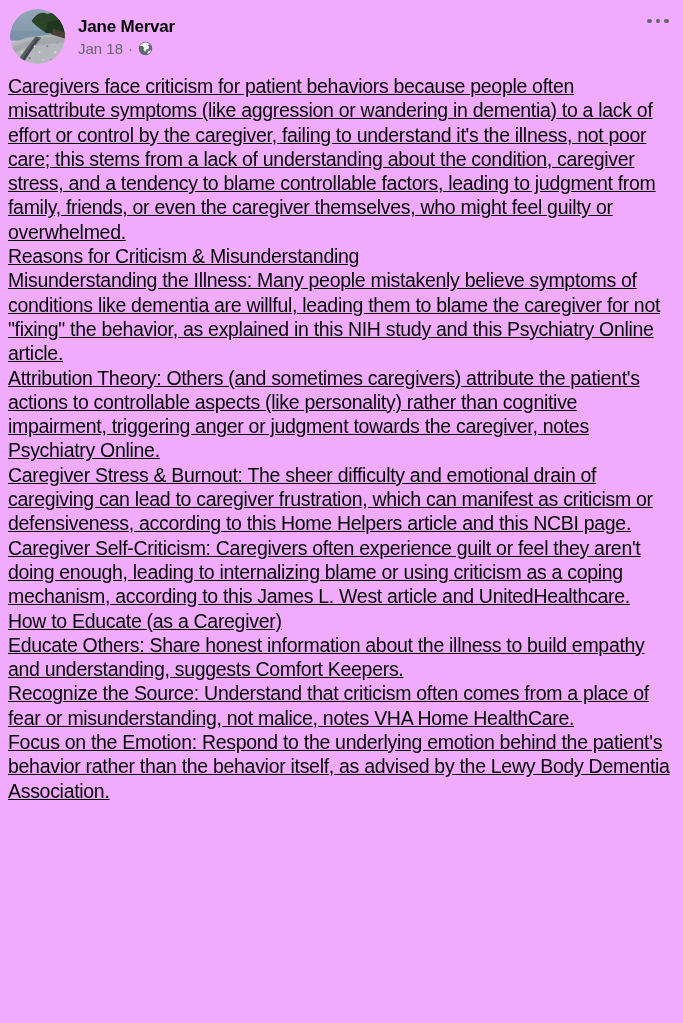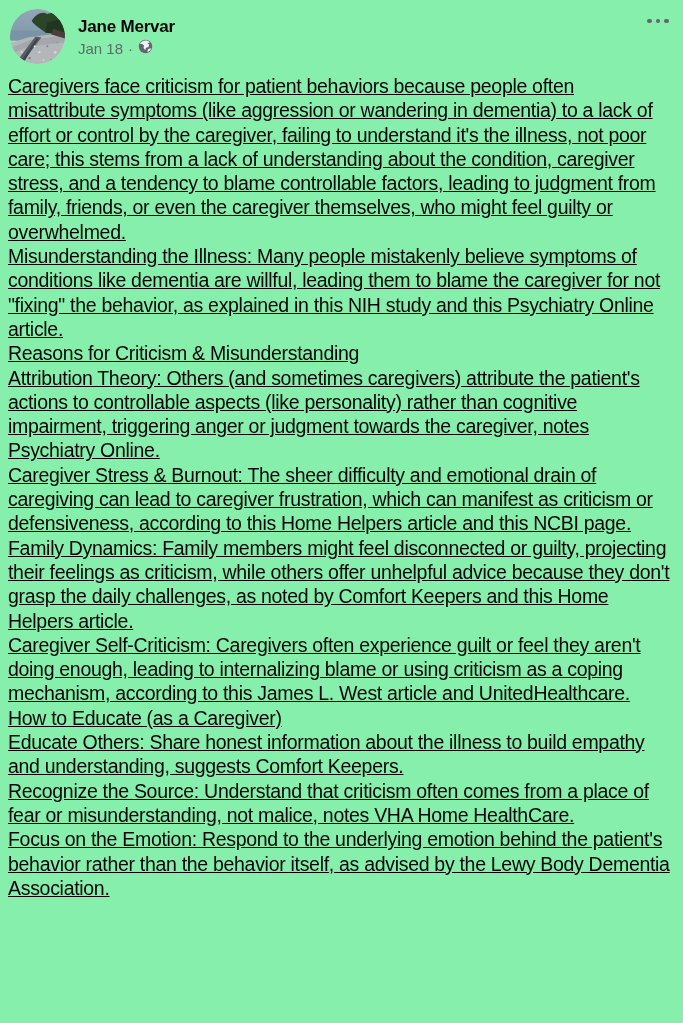--- a/index.html
+++ b/index.html
@@ -5,21 +5,21 @@
   * { margin: 0; padding: 0; box-sizing: border-box; }
   html, body { background: #ffffff; }
   body {
     width: 683px;
     height: 1023px;
     font-family: "Liberation Sans", "DejaVu Sans", sans-serif;
     color: #050505;
     overflow: hidden;
     position: relative;
   }
-  .post { width: 683px; height: 1023px; background: #86efac; }
+  .post { width: 683px; height: 1023px; background: #f0abfc; }
 
   
   .post-header {
     display: flex;
     align-items: center;
     padding: 7px 14px 0 10px;
     position: relative;
     height: 66px;
   }
   .avatar {
@@ -35,20 +35,21 @@
   .author-name {
     font-size: 17px;
     font-weight: 700;
     color: #050505;
     line-height: 21px;
     letter-spacing: -0.2px;
     cursor: pointer;
   }
   .meta-row {
     display: flex;
+    align-items: center;
     margin-top: 2px;
     font-size: 15px;
     color: #65676B;
     line-height: 19px;
     cursor: pointer;
   }
   .meta-row .sep { margin: 0 5px; }
   .globe { width: 15px; height: 15px; display: inline-block; }
   .globe svg { display: block; width: 15px; height: 15px; }
 
@@ -144,25 +145,24 @@
 
     <button class="more-btn" aria-label="more options">
       <span class="dot"></span>
       <span class="dot"></span>
       <span class="dot"></span>
     </button>
   </div>
 
   <div class="post-body">
     <div class="para">Caregivers face criticism for patient behaviors because people often misattribute symptoms (like aggression or wandering in dementia) to a lack of effort or control by the caregiver, failing to understand it's the illness, not poor care; this stems from a lack of understanding about the condition, caregiver stress, and a tendency to blame controllable factors, leading to judgment from family, friends, or even the caregiver themselves, who might feel guilty or overwhelmed.</div>
+    <div class="para">Reasons for Criticism &amp; Misunderstanding</div>
     <div class="para">Misunderstanding the Illness: Many people mistakenly believe symptoms of conditions like dementia are willful, leading them to blame the caregiver for not "fixing" the behavior, as explained in this NIH study and this Psychiatry Online article.</div>
-    <div class="para">Reasons for Criticism &amp; Misunderstanding</div>
     <div class="para">Attribution Theory: Others (and sometimes caregivers) attribute the patient's actions to controllable aspects (like personality) rather than cognitive impairment, triggering anger or judgment towards the caregiver, notes Psychiatry Online.</div>
     <div class="para">Caregiver Stress &amp; Burnout: The sheer difficulty and emotional drain of caregiving can lead to caregiver frustration, which can manifest as criticism or defensiveness, according to this Home Helpers article and this NCBI page.</div>
-    <div class="para">Family Dynamics: Family members might feel disconnected or guilty, projecting their feelings as criticism, while others offer unhelpful advice because they don't grasp the daily challenges, as noted by Comfort Keepers and this Home Helpers article.</div>
     <div class="para">Caregiver Self-Criticism: Caregivers often experience guilt or feel they aren't doing enough, leading to internalizing blame or using criticism as a coping mechanism, according to this James L. West article and UnitedHealthcare.</div>
     <div class="para">How to Educate (as a Caregiver)</div>
     <div class="para">Educate Others: Share honest information about the illness to build empathy and understanding, suggests Comfort Keepers.</div>
     <div class="para">Recognize the Source: Understand that criticism often comes from a place of fear or misunderstanding, not malice, notes VHA Home HealthCare.</div>
     <div class="para">Focus on the Emotion: Respond to the underlying emotion behind the patient's behavior rather than the behavior itself, as advised by the Lewy Body Dementia Association.</div>
   </div>
 
 </div>
 
 </body></html>

